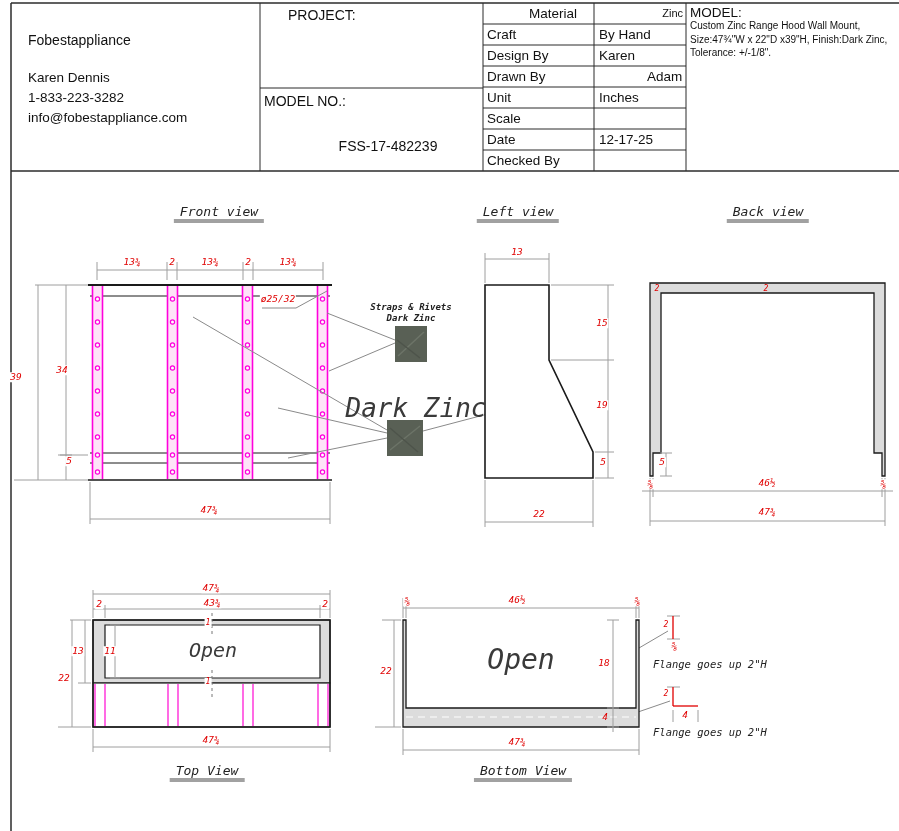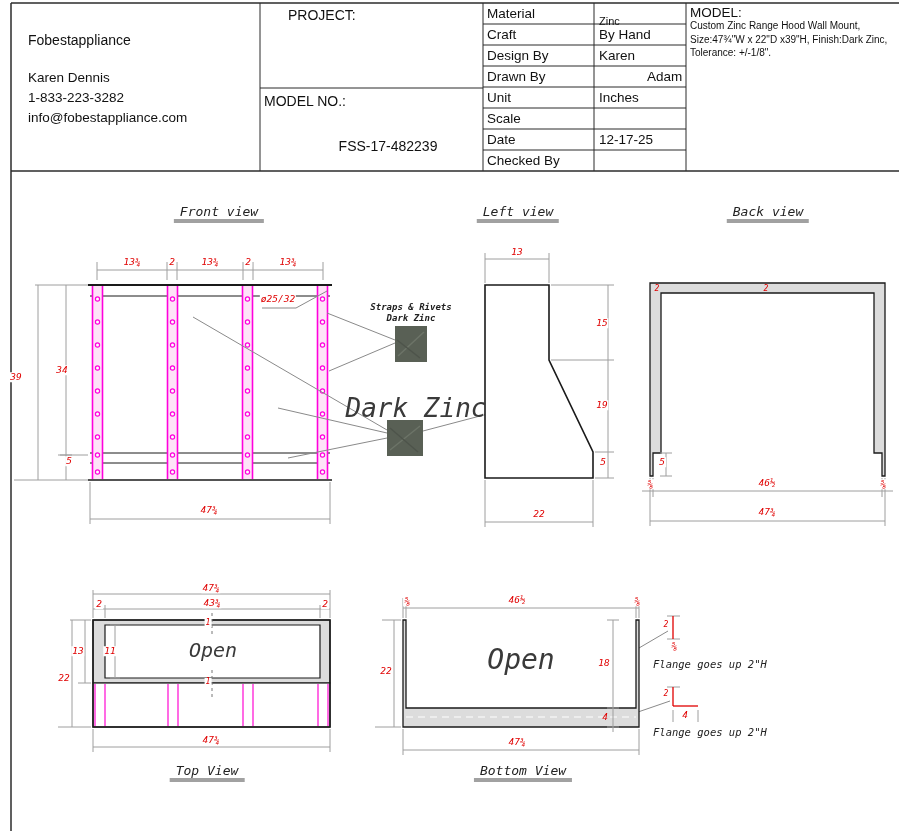--- a/index.html
+++ b/index.html
@@ -260,22 +260,22 @@
 
   <div class="abs tb" style="left:28px;top:32px;font-size:14px;">Fobestappliance</div>
   <div class="abs tb" style="left:28px;top:70px;">Karen Dennis</div>
   <div class="abs tb" style="left:28px;top:90px;">1-833-223-3282</div>
   <div class="abs tb" style="left:28px;top:110px;">info@fobestappliance.com</div>
 
   <div class="abs tb tb-big" style="left:264px;top:7px;margin-left:24px;">PROJECT:</div>
   <div class="abs tb tb-big" style="left:264px;top:93px;">MODEL NO.:</div>
   <div class="abs tb tb-big" style="left:260px;top:138px;width:256px;text-align:center;">FSS-17-482239</div>
 
-  <div class="cellL" style="top:3px;">Material</div>
-  <div class="cellV sm" style="top:11px;">Zinc</div>
+  <div class="cellL" style="top:3px;margin-left:42px;">Material</div>
+  <div class="cellV sm" style="top:3px;text-align:right;">Zinc</div>
   <div class="cellL" style="top:24px;">Craft</div>
   <div class="cellV" style="top:24px;">By Hand</div>
   <div class="cellL" style="top:45px;">Design By</div>
   <div class="cellV" style="top:45px;">Karen</div>
   <div class="cellL" style="top:66px;">Drawn By</div>
   <div class="cellV" style="top:66px;margin-left:48px;">Adam</div>
   <div class="cellL" style="top:87px;">Unit</div>
   <div class="cellV" style="top:87px;">Inches</div>
   <div class="cellL" style="top:108px;">Scale</div>
   <div class="cellV" style="top:108px;"></div>

